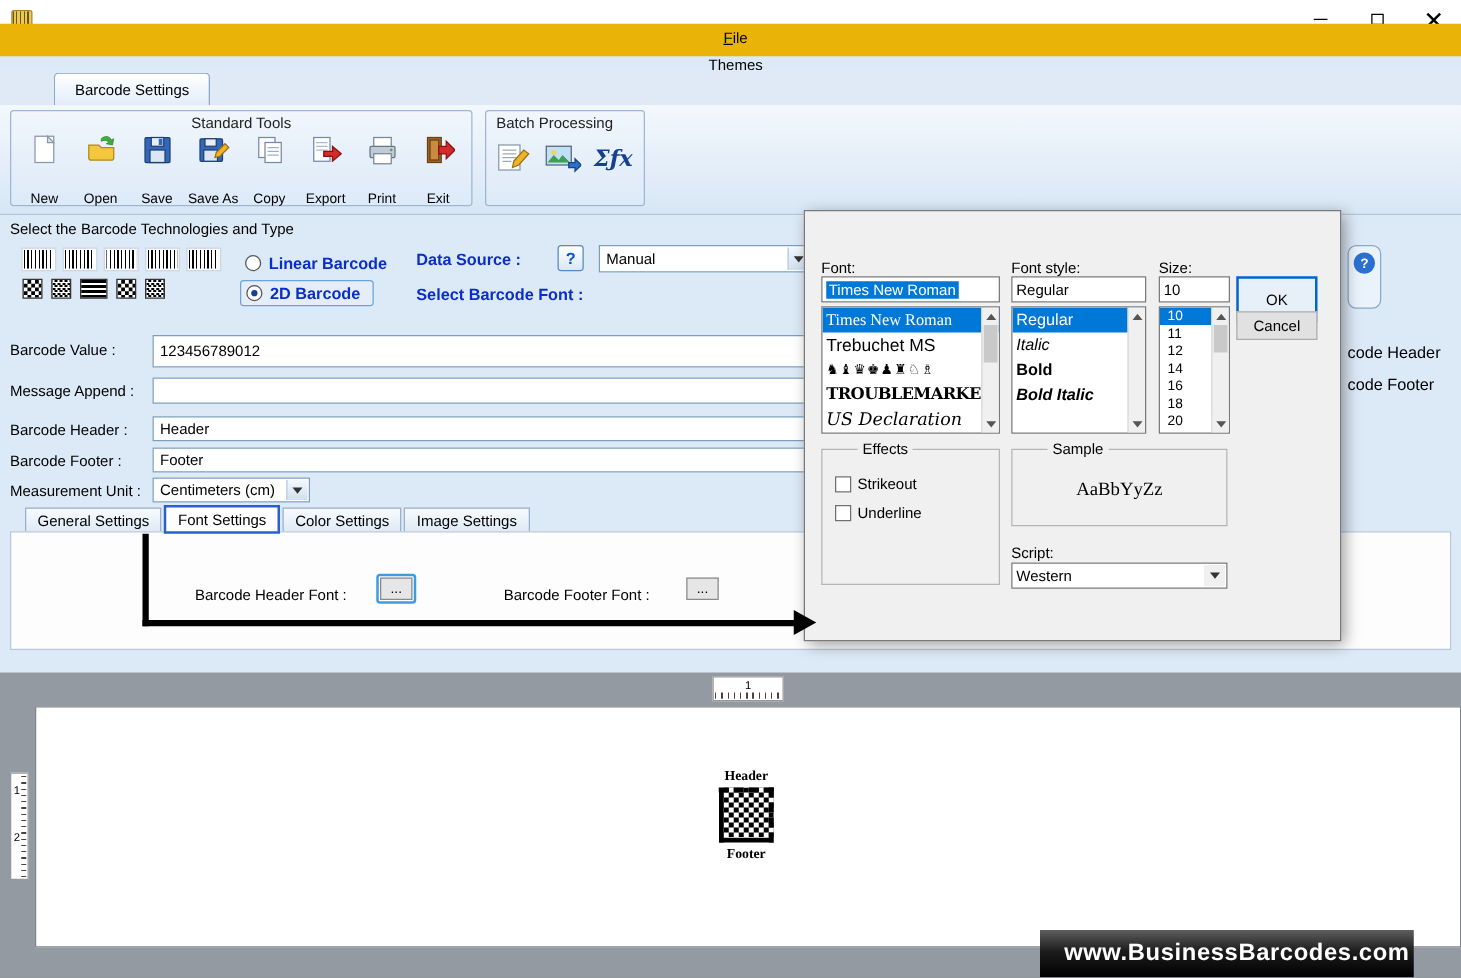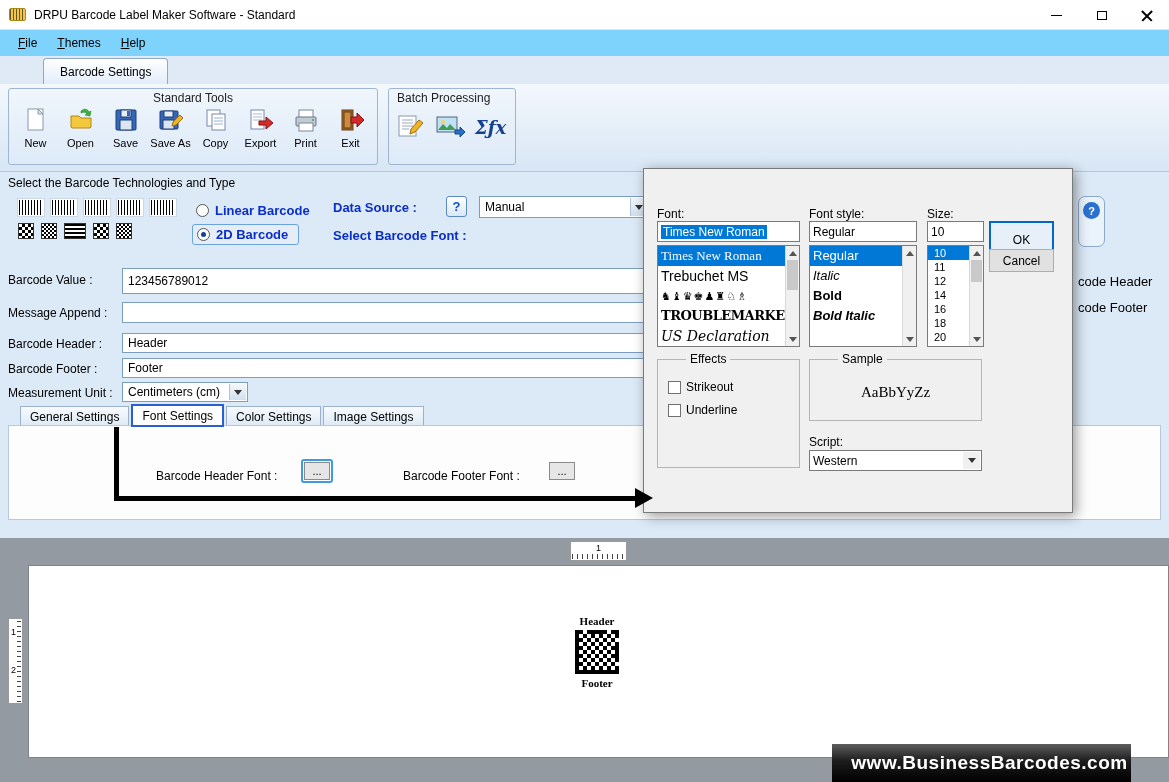--- a/index.html
+++ b/index.html
@@ -16,36 +16,36 @@
   .title-text{font-size:12px;margin-left:8px;}
   .win-controls{position:absolute;right:0;top:0;display:flex;height:30px;}
   .win-btn{width:45px;height:30px;display:flex;align-items:center;justify-content:center;}
   .glyph-min{width:11px;height:1px;background:#000;}
   .glyph-max{width:10px;height:9px;border:1px solid #000;}
   .glyph-close{position:relative;width:13px;height:13px;}
   .glyph-close::before,.glyph-close::after{content:"";position:absolute;left:0;top:6px;width:14px;height:1.5px;background:#000;}
   .glyph-close::before{transform:rotate(45deg);} .glyph-close::after{transform:rotate(-45deg);}
 
   
-  .menubar{position:absolute;left:0;top:30px;right:0;height:26px;background:#7dd3fc;display:flex;align-items:center;padding-left:8px;}
+  .menubar{position:absolute;left:0;top:19px;right:0;height:26px;background:#eab308;display:flex;align-items:center;padding-left:8px;flex-direction:column;}
   .menu-item{display:inline-block;font-size:12px;padding:4px 10px;}
   .menu-item::first-letter{text-decoration:underline;}
   .tabrow{position:absolute;left:0;top:56px;right:0;height:28px;background:#dfeaf6;}
   .main-tab{position:absolute;left:43px;top:2px;height:26px;padding:0 16px;display:flex;align-items:center;
     background:linear-gradient(#ffffff,#e2edfa);border:1px solid #8ea8c8;border-bottom:none;border-radius:4px 4px 0 0;font-size:12px;}
 
   
   .ribbon{position:absolute;left:0;top:84px;right:0;height:88px;background:linear-gradient(#f3f8fd,#d8e6f5);border-bottom:1px solid #b4c6dc;}
   .tool-group{position:absolute;border:1px solid #9fb6d2;border-radius:3px;background:linear-gradient(#f0f6fc,#ddeaf8);}
   .group-standard{left:8px;top:4px;width:370px;height:77px;}
   .group-batch{left:388px;top:4px;width:128px;height:77px;}
   .group-title{position:absolute;top:2px;width:100%;text-align:center;font-size:12px;color:#222;white-space:nowrap;}
   .group-batch .group-title{text-align:left;padding-left:8px;}
   .tools-row{position:absolute;left:4px;top:18px;display:flex;}
-  .tool{width:45px;display:flex;flex-direction:column;align-items:center;}
+  .tool{width:45px;display:flex;flex-direction:column;align-items:center;gap:16px;}
   .tool-label{font-size:11px;margin-top:1px;white-space:nowrap;}
   .batch-row{position:absolute;left:8px;top:24px;display:flex;gap:10px;align-items:center;}
   .formula-icon{font-size:18px;font-style:italic;font-family:"DejaVu Serif",serif;color:#15418f;font-weight:bold;}
 
   
   .section-title{position:absolute;left:8px;top:176px;font-size:12px;}
   .bc-icons{position:absolute;left:18px;top:199px;}
   .bc-row{display:flex;gap:7px;margin-bottom:7px;align-items:flex-end;}
   .bc-linear{width:26px;height:17px;background:repeating-linear-gradient(90deg,#000 0 1px,#fff 1px 3px);border:1px solid #fff;outline:1px solid #cdd8e4;}
   .bc-2d{width:16px;height:16px;border:1px solid #333;background:conic-gradient(#000 0 25%,#fff 0 50%,#000 0 75%,#fff 0) 0 0/6px 6px;}
@@ -149,21 +149,20 @@
   .dlg-script{left:165px;top:281px;width:173px;height:21px;}
   .dlg-script .arrow-box{background:#f0f0f0;border-left:none;}
 </style>
 </head>
 <body>
 
 <div class="screen">
 
   <div class="titlebar">
     <div class="app-icon"></div>
-    <div class="title-text">DRPU Barcode Label Maker Software - Standard</div>
     <div class="win-controls">
       <div class="win-btn">
           <div class="glyph-min"></div>
         </div>
       <div class="win-btn">
           <div class="glyph-max"></div>
         </div>
       <div class="win-btn">
           <div class="glyph-close"></div>
         </div>

